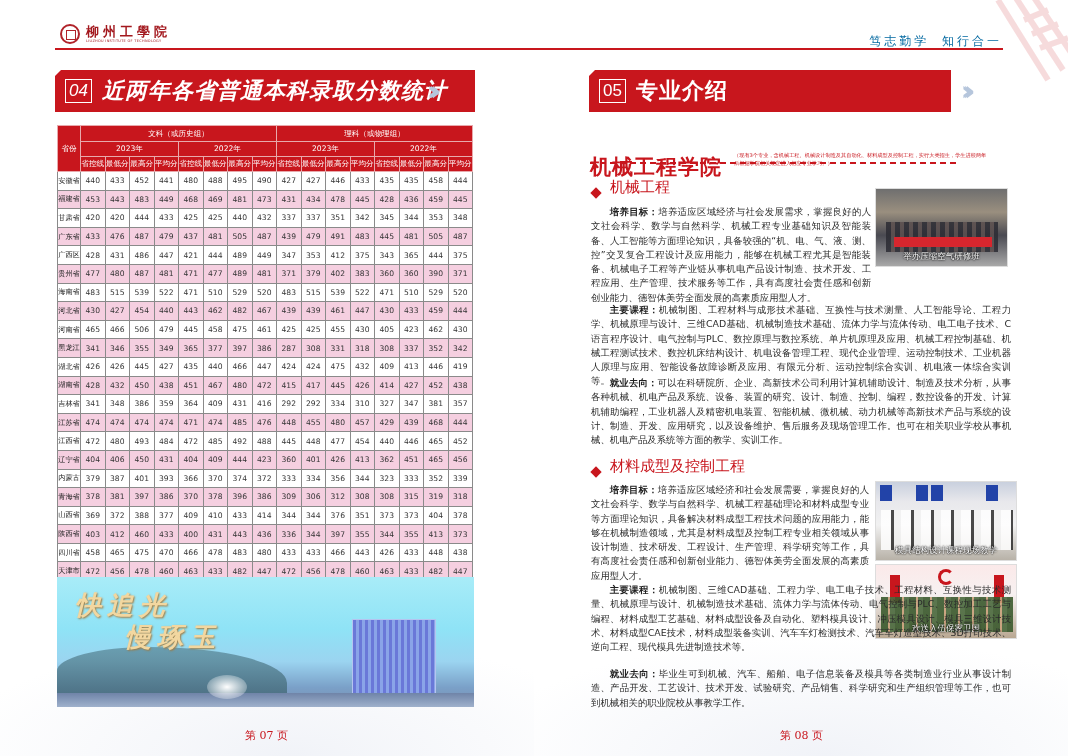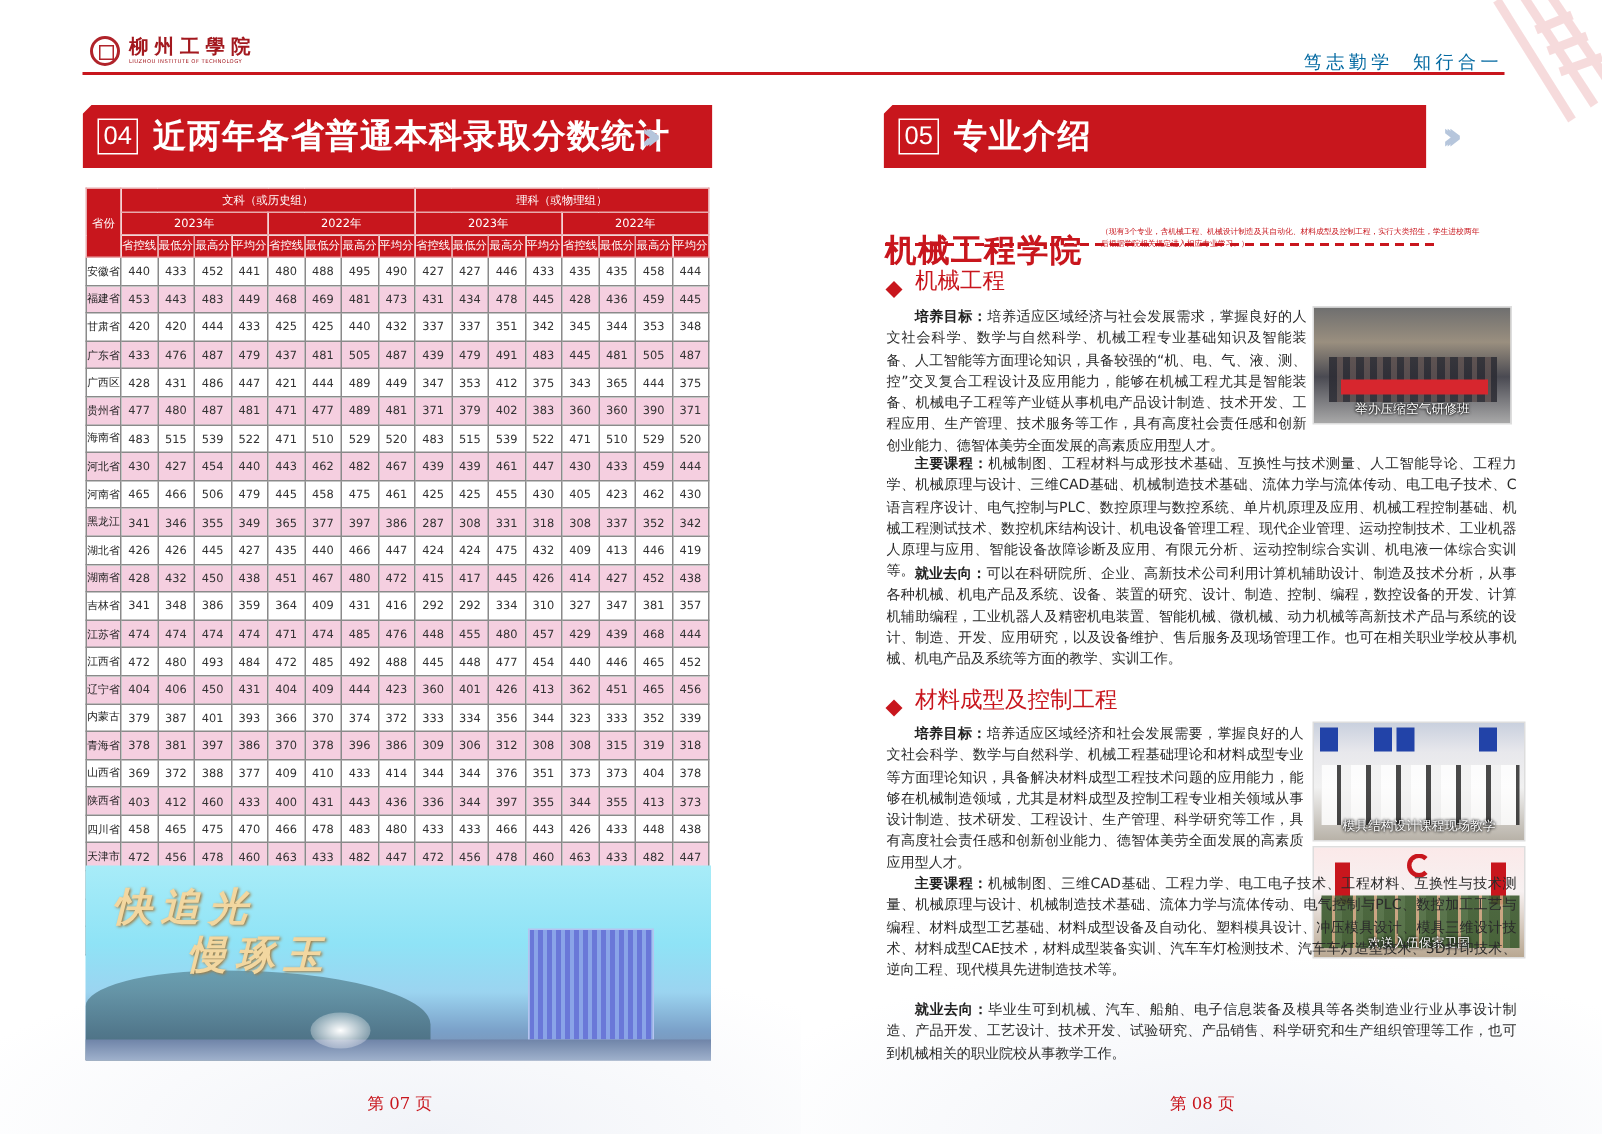--- a/index.html
+++ b/index.html
@@ -25,21 +25,21 @@
   .logo-text { display: flex; flex-direction: column; }
   .logo-cn { font-family: "DejaVu Serif", serif; font-size: 13px; font-weight: bold; color: #a3181e; letter-spacing: 4px; line-height: 14px; }
   .logo-en { font-size: 3.5px; color: #a3181e; letter-spacing: 0.3px; line-height: 5px; }
 
   .motto { position: absolute; right: 66px; top: 33px; font-size: 12px; color: #0369a1; letter-spacing: 3px; word-spacing: 6px; }
   .corner-deco { position: absolute; right: -10px; top: -10px; width: 90px; height: 100px; opacity: 0.15; }
 
   
   .banner { position: absolute; top: 70px; height: 42px; background: #c8161d; display: flex; align-items: center; padding-left: 10px;
     clip-path: polygon(6px 0, 100% 0, 100% 100%, 0 100%, 0 6px); }
-  .page-left .banner { left: 55px; width: 420px; }
+  .page-left .banner { left: 55px; width: 420px; font-style: italic; }
   .page-right .banner { left: 55px; width: 362px; }
   .banner-num { border: 1.5px solid #fff; color: #fff; font-size: 17px; padding: 0 3px; line-height: 22px; height: 24px; margin-right: 10px; font-family: "Liberation Sans", sans-serif; }
   .banner-title { color: #fff; font-size: 22px; font-weight: bold; letter-spacing: 1px; }
   .chevrons { position: absolute; top: 76px; font-size: 26px; color: #b6c6dc; letter-spacing: -9px; font-weight: bold; }
   .page-left .chevrons { left: 427px; }
   .page-right .chevrons { left: 427px; }
 
   
   .score-table { position: absolute; left: 57px; top: 125px; width: 416px; border-collapse: collapse; table-layout: fixed; }
   .score-table th, .score-table td { border: 1px solid #8a8a8a; text-align: center; font-size: 7.6px; height: 18.6px; padding: 0; white-space: nowrap; overflow: hidden; }
@@ -73,21 +73,21 @@
 
   .major-title { position: absolute; left: 58px; display: flex; align-items: flex-end; gap: 10px; font-size: 15px; color: #c8161d; }
   .major-title .diamond { width: 8px; height: 8px; background: #c8161d; transform: rotate(45deg); display: inline-block; }
 
   .para { position: absolute; font-size: 9.4px; line-height: 14.3px; color: #2b2b2b; text-align: justify; }
   .para b { font-weight: bold; color: #222; }
   .indent { text-indent: 2em; }
 
   .photo { position: absolute; overflow: hidden; border: 1px solid #ddd; }
   .photo-cap { position: absolute; bottom: 3px; left: 0; right: 0; text-align: center; color: #fff; font-size: 8.5px; text-shadow: 0 0 2px #000, 0 0 2px #000; }
-  .photo1 { left: 341px; top: 204px; width: 133px; height: 79px; background: linear-gradient(180deg, #6f6f6f 0%, #9a8f7f 30%, #4a4a52 60%, #a8a8a8 100%); }
+  .photo1 { left: 341px; top: 188px; width: 133px; height: 79px; background: linear-gradient(180deg, #6f6f6f 0%, #9a8f7f 30%, #4a4a52 60%, #a8a8a8 100%); }
   .photo1 .band { position: absolute; left: 18px; top: 48px; width: 98px; height: 10px; background: #d7262e; }
   .photo1 .people { position: absolute; left: 10px; top: 33px; width: 112px; height: 30px; background: repeating-linear-gradient(90deg, #2b2b33 0 5px, #5a4e4e 5px 9px); opacity: 0.85; }
   .photo2 { left: 341px; top: 481px; width: 142px; height: 80px; background: linear-gradient(180deg, #c9d0de 0%, #e8e8ec 25%, #f1f1f1 55%, #b8b2a8 100%); }
   .photo2 .win { position: absolute; top: 3px; width: 12px; height: 16px; background: #2243a8; }
   .photo2 .ppl { position: absolute; left: 5px; top: 28px; width: 132px; height: 40px; background: repeating-linear-gradient(90deg, #ffffff 0 10px, #2c2c2c 10px 13px, #f3f3f3 13px 20px); opacity: 0.85; }
   .photo3 { left: 341px; top: 564px; width: 142px; height: 75px; background: linear-gradient(180deg, #fbe9e9 0%, #f7f1f1 40%, #b9a892 100%); }
   .photo3 .flag { position: absolute; top: 10px; width: 10px; height: 28px; background: #c8161d; }
   .photo3 .ppl { position: absolute; left: 5px; top: 32px; width: 132px; height: 35px; background: repeating-linear-gradient(90deg, #3b5a2e 0 7px, #c8a07a 7px 9px, #4b6a3e 9px 14px); opacity: 0.9; }
   .photo3 .emblem { position: absolute; left: 62px; top: 4px; width: 16px; height: 16px; border-radius: 50%; border: 3px solid #c8161d; border-right-color: transparent; }
 </style>

